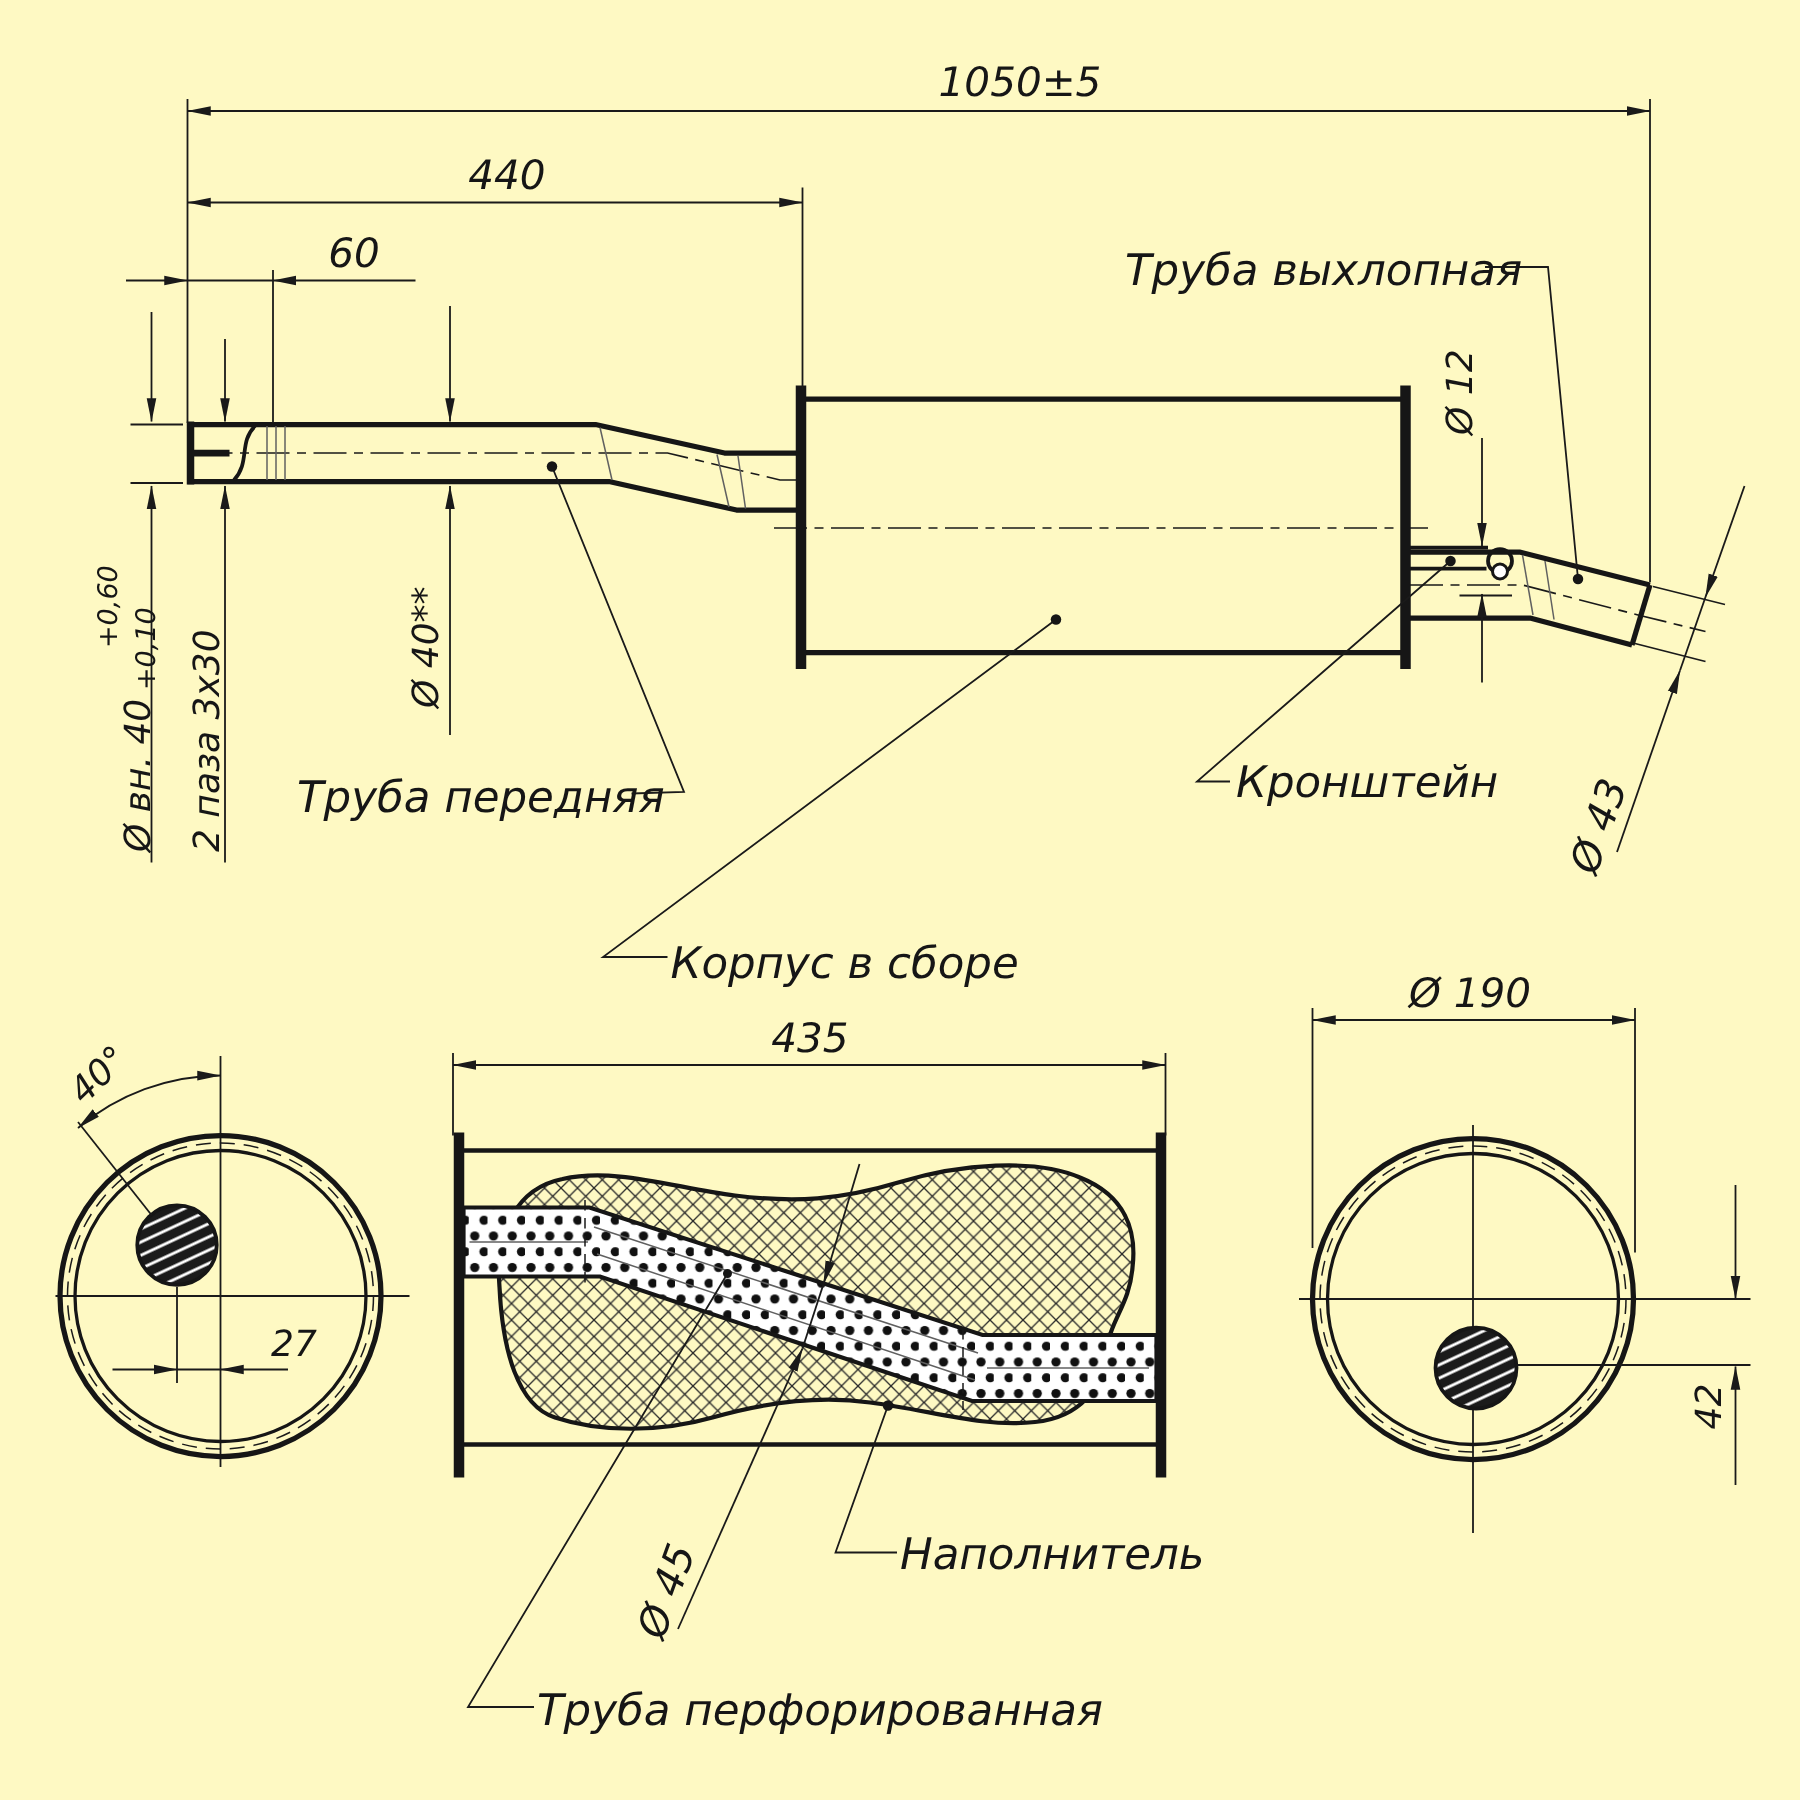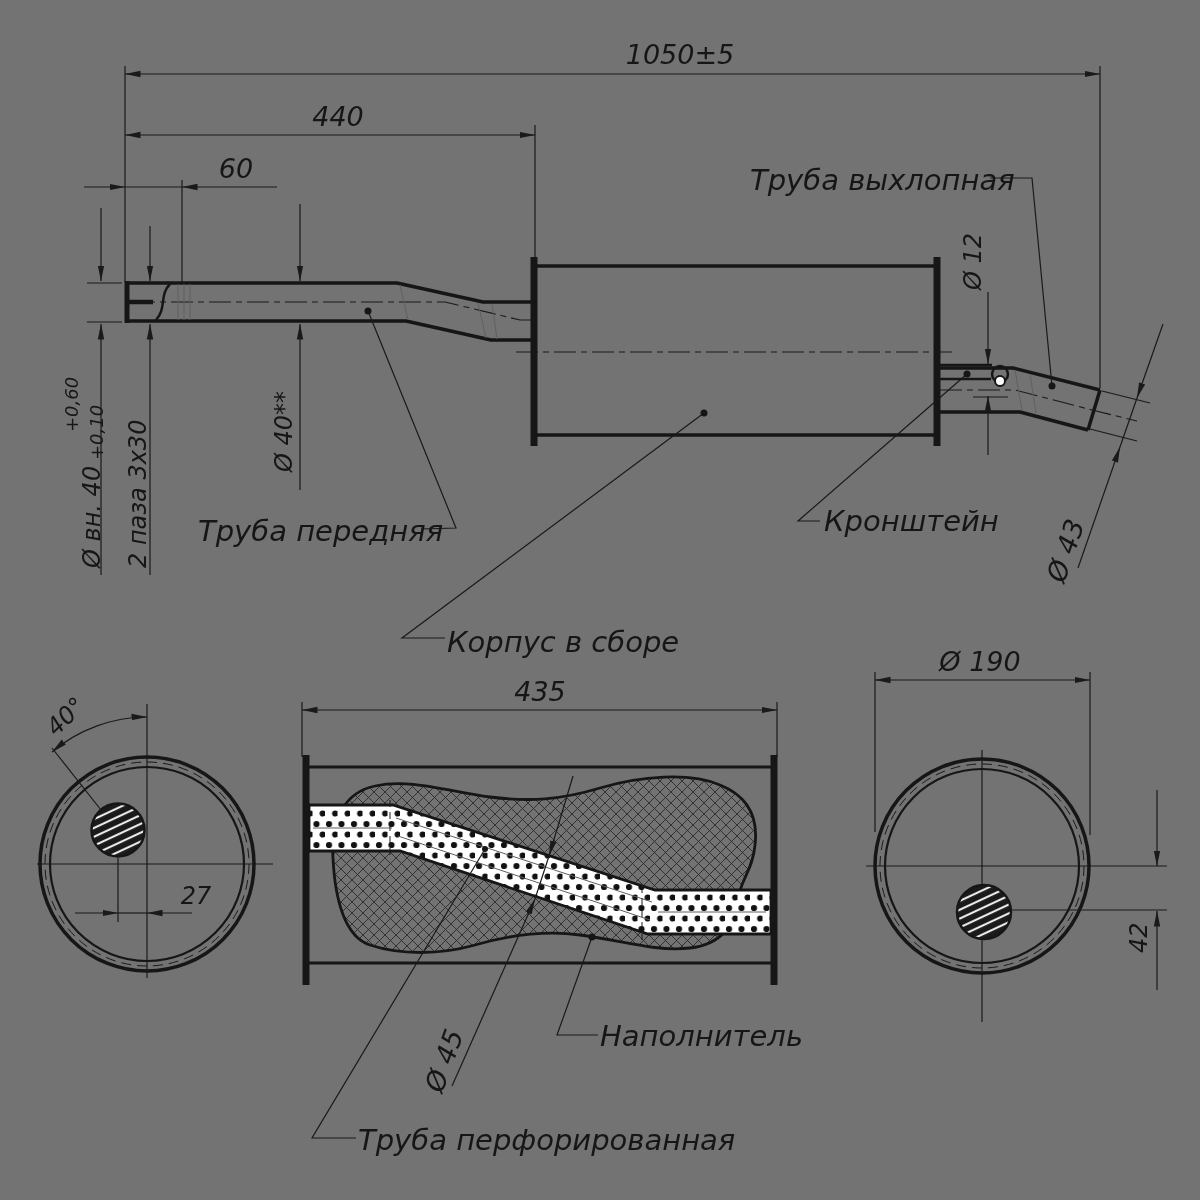--- a/index.html
+++ b/index.html
@@ -1,16 +1,16 @@
 <!DOCTYPE html>
 <html><head>
 <meta charset="utf-8">
 <style>
   html,body{margin:0;padding:0;background:#ffffff;}
-  .stage{width:1200px;height:1200px;position:relative;background:#737373;overflow:hidden;}
+  .stage{width:1200px;height:1200px;position:relative;background:#fef9c3;overflow:hidden;}
   svg{display:block;}
   svg text{
     font-family:"DejaVu Sans", sans-serif;
     font-style:italic;
     fill:#161616;
   }
   .ln{stroke:#1a1a1a;stroke-width:1.2;fill:none;}
   .thick{stroke:#161616;stroke-width:3.5;fill:none;stroke-linejoin:round;}
   .t3{stroke:#161616;stroke-width:3;fill:none;}
   .flange{stroke:#161616;stroke-width:7;fill:none;}

